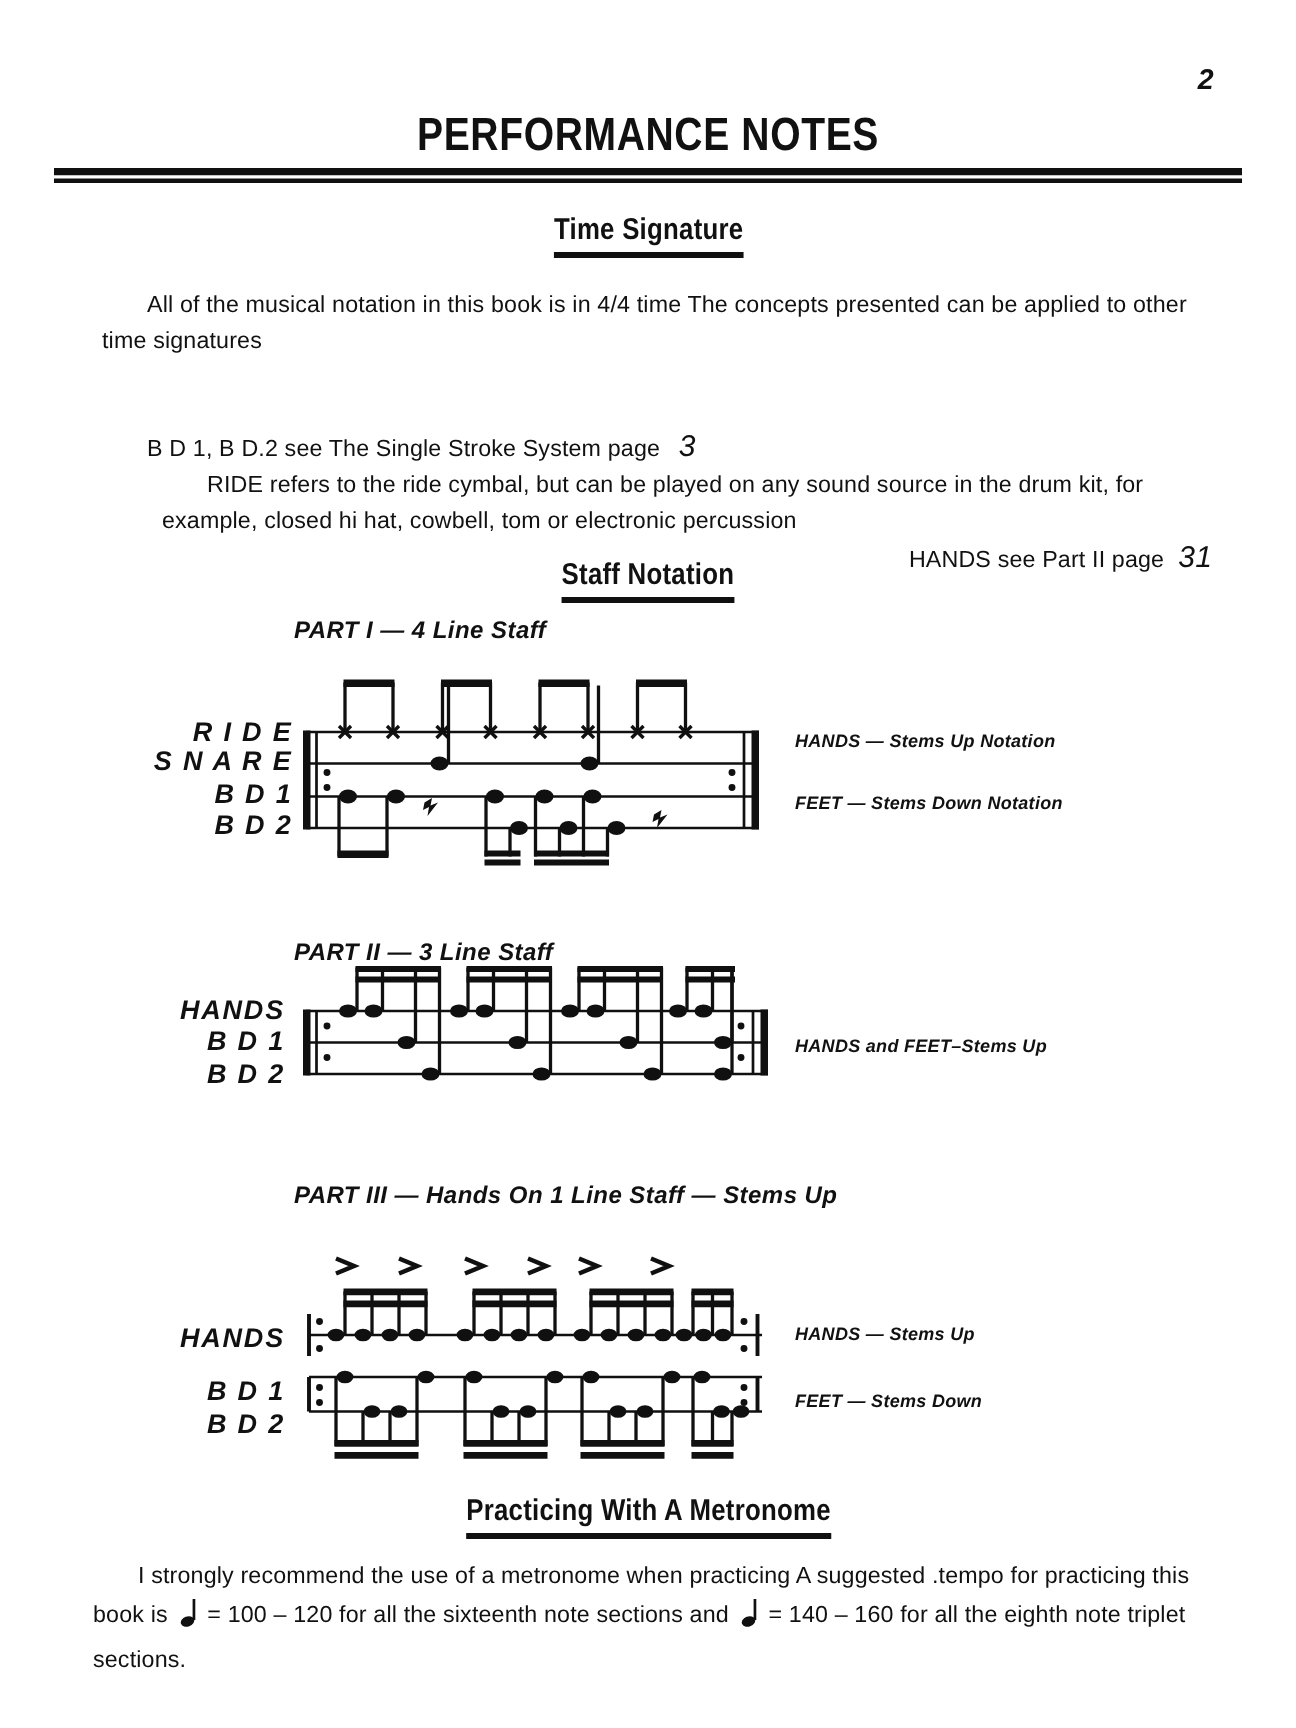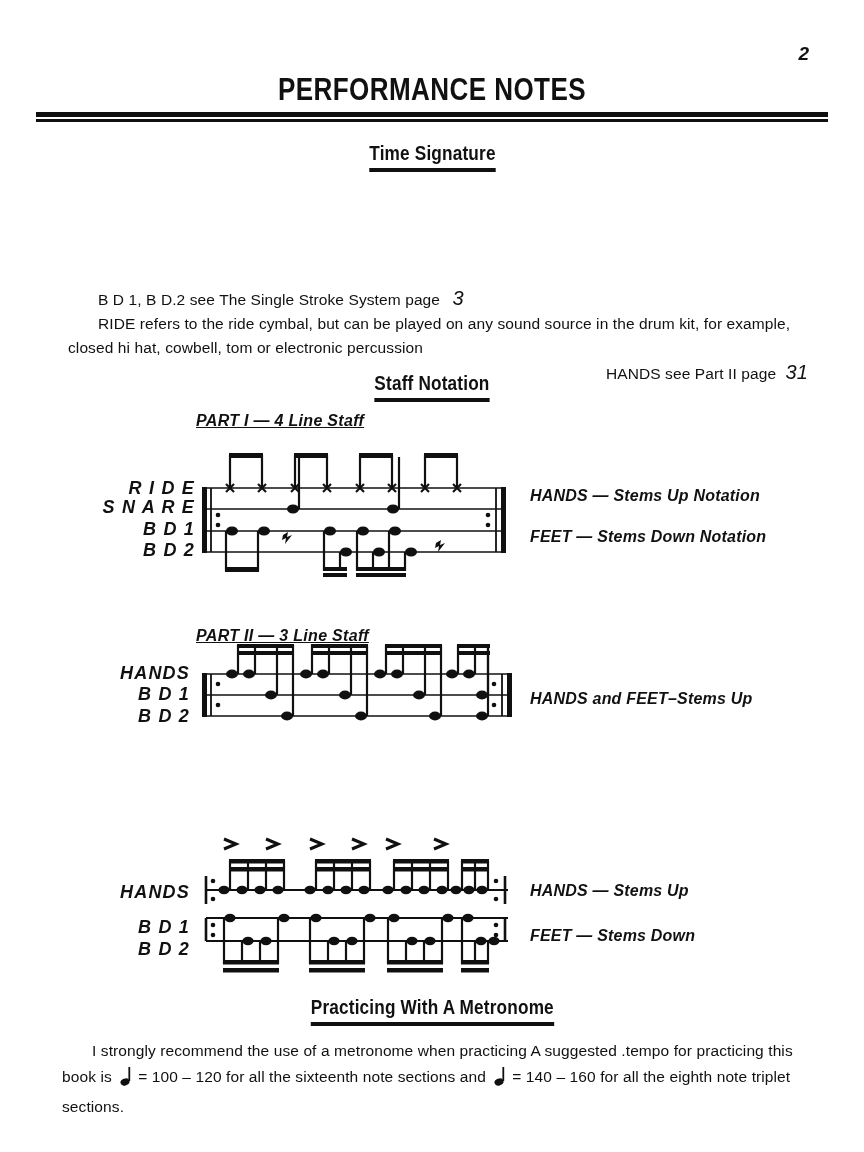--- a/index.html
+++ b/index.html
@@ -104,42 +104,41 @@
 
   
   .part-caption {
     position: absolute;
     font-family: "Liberation Sans", sans-serif;
     font-weight: bold;
     font-style: italic;
     font-size: 16px;
     letter-spacing: 0.3px;
     white-space: nowrap;
-    text-decoration: underline;
   }
 
   
   .staff-label {
     position: absolute;
     font-family: "Liberation Sans", sans-serif;
     font-weight: bold;
     font-style: italic;
     font-size: 18px;
     letter-spacing: 1.2px;
     text-align: right;
     white-space: nowrap;
   }
 
   
   .annotation {
     position: absolute;
     font-family: "Liberation Sans", sans-serif;
     font-weight: bold;
     font-style: italic;
-    font-size: 16px;
+    font-size: 12px;
     letter-spacing: 0.2px;
     white-space: nowrap;
   }
 
   
   .music {
     position: absolute;
   }
   .music svg { display: block; }
 
@@ -161,28 +160,29 @@
   <div class="title-rule">
     <div class="bar-thick"></div>
     <div class="bar-gap"></div>
     <div class="bar-thin"></div>
   </div>
 
   <div class="section-heading" style="top:142px;">
     <span class="txt">Time Signature</span>
   </div>
 
+  <div class="para" style="top:192px; left:68px; width:728px; text-indent:30px;">All of the  musical  notation in  this book   is  in 4/4 time  The concepts presented  can  be applied to other time signatures</div>
 
 
   <div class="para" style="top:286px; left:68px; width:740px;">
     <div style="text-indent:30px;">
       <span>B D 1, B D.2 see The Single Stroke System page</span>
       <span class="big-num" style="margin-left:8px;">3</span>
     </div>
-    <div style="text-indent:30px; margin-top:0px;">
+    <div style="text-indent:30px; margin-top:0px;margin-left:40px;">
       <span>RIDE refers to the ride cymbal, but can be played on any sound source in the drum kit, for example, closed hi hat, cowbell, tom or electronic percussion</span>
     </div>
     <div style="text-indent:30px; margin-top:0px;text-align:right;">
       <span>HANDS see Part II page</span>
       <span class="big-num" style="margin-left:5px;">31</span>
     </div>
   </div>
 
   <div class="section-heading" style="top:372px;">
     <span class="txt">Staff Notation</span>
@@ -363,20 +363,21 @@
         <ellipse cx="252" cy="32" rx="6" ry="4.4" stroke="none"></ellipse>
         <ellipse cx="269" cy="32" rx="6" ry="4.4" stroke="none"></ellipse>
         <ellipse cx="282" cy="53" rx="6" ry="4.4" stroke="none"></ellipse>
         <ellipse cx="282" cy="74" rx="6" ry="4.4" stroke="none"></ellipse>
       </g>
     </svg>
   </div>
 
   <div class="annotation" style="top:690px; left:530px;">HANDS and FEET–Stems Up</div>
 
+  <div class="part-caption" style="top:789px; left:196px;">PART III — Hands On 1 Line Staff — Stems Up</div>
 
   <div class="staff-label" style="top:882px; left:85px; width:105px;">HANDS</div>
   <div class="staff-label" style="top:917px; left:85px; width:105px;">B D  1</div>
   <div class="staff-label" style="top:939px; left:85px; width:105px;">B D  2</div>
 
   <div class="music" style="top:836px; left:200px;">
     <svg width="320" height="20" viewBox="0 0 320 20" xmlns="http://www.w3.org/2000/svg">
       <g stroke="#101010" stroke-width="3" fill="none" stroke-linecap="butt">
         <g>
             <path d="M24 3 L36 8 L24 13"></path>

